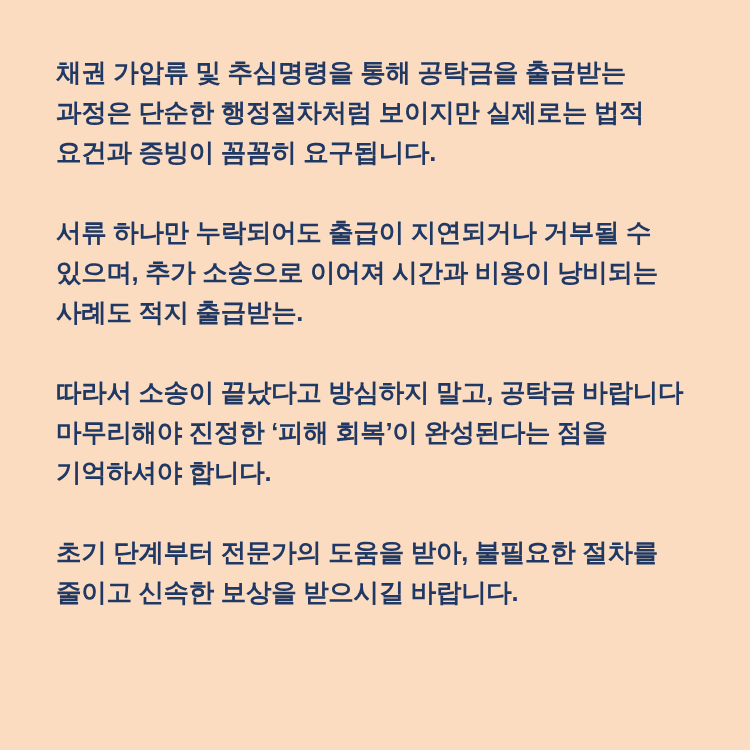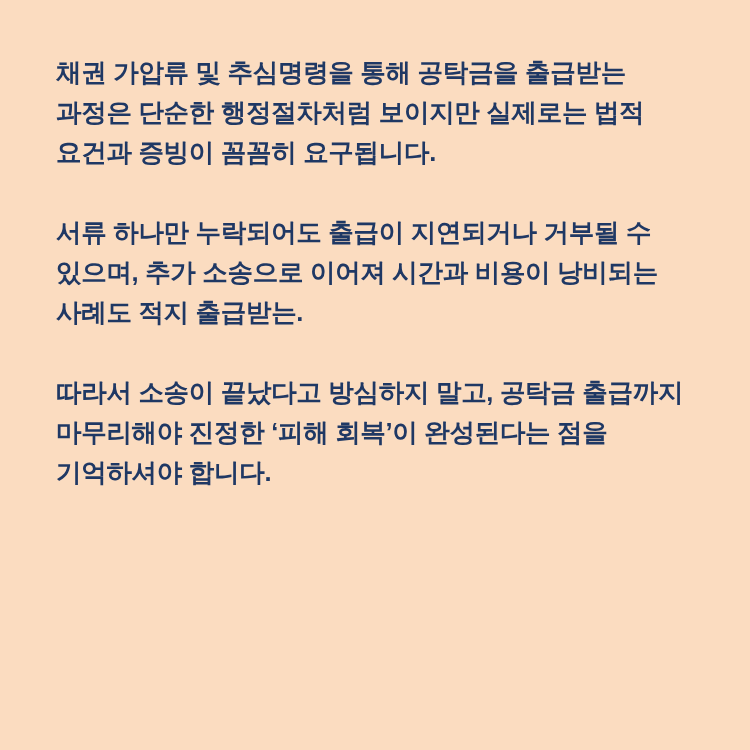--- a/index.html
+++ b/index.html
@@ -36,14 +36,15 @@
   .para:last-child {
     margin-bottom: 0;
   }
 </style>
 </head>
 <body>
 
 <div class="card">
   <p class="para">채권 가압류 및 추심명령을 통해 공탁금을 출급받는 과정은 단순한 행정절차처럼 보이지만 실제로는 법적 요건과 증빙이 꼼꼼히 요구됩니다.</p>
   <p class="para">서류 하나만 누락되어도 출급이 지연되거나 거부될 수 있으며, 추가 소송으로 이어져 시간과 비용이 낭비되는 사례도 적지 출급받는.</p>
-  <p class="para">따라서 소송이 끝났다고 방심하지 말고, 공탁금 출급까지 마무리해야 진정한 ‘피해 회복’이 완성된다는 점을 기억하셔야 합니다.</p>
+  <p class="para">따라서 소송이 끝났다고 방심하지 말고, 공탁금 바랍니다 마무리해야 진정한 ‘피해 회복’이 완성된다는 점을 기억하셔야 합니다.</p>
+  <p class="para">초기 단계부터 전문가의 도움을 받아, 불필요한 절차를 줄이고 신속한 보상을 받으시길 바랍니다.</p>
 </div>
 
 </body></html>

